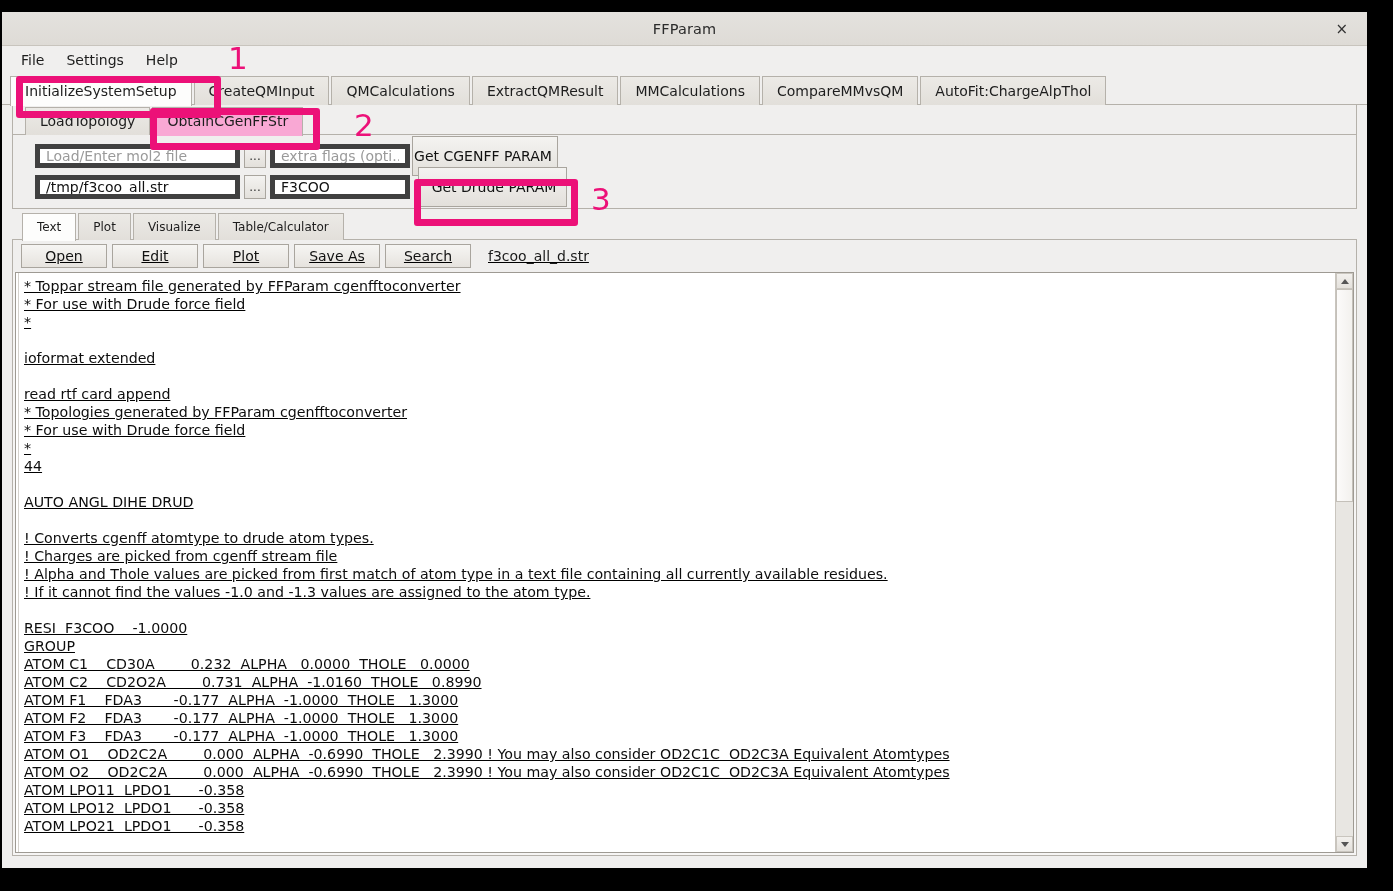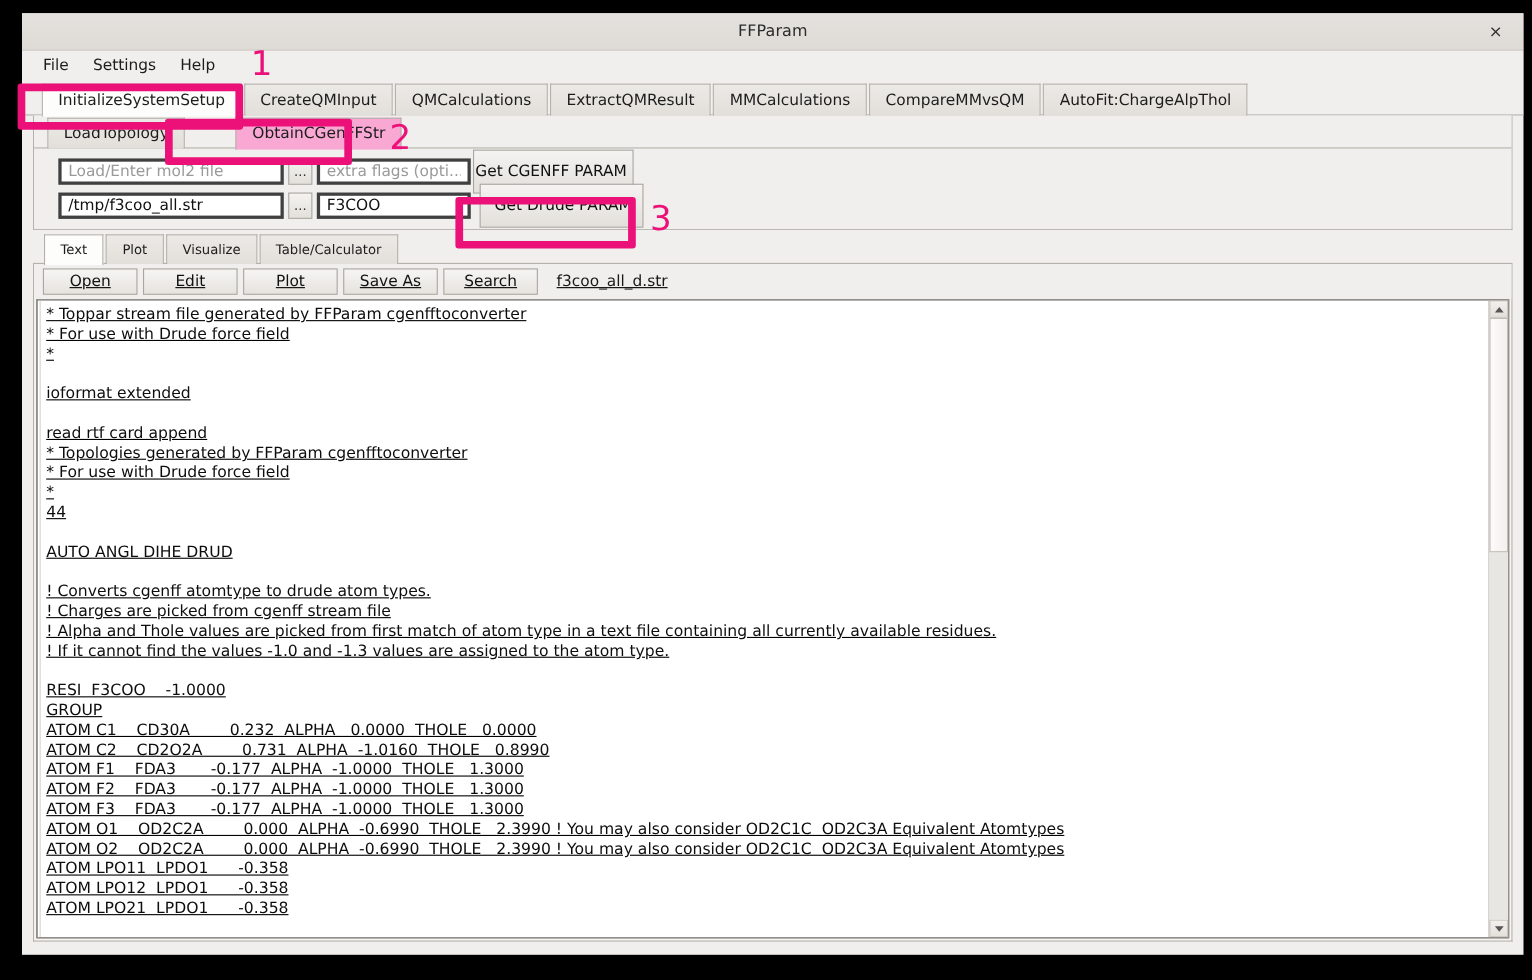--- a/index.html
+++ b/index.html
@@ -10,21 +10,21 @@
   body {
     width: 1393px;
     height: 891px;
     overflow: hidden;
     font-family: "DejaVu Sans", "Liberation Sans", sans-serif;
   }
 
   
   #window {
     position: absolute;
-    left: 20px;
+    left: 2px;
     top: 12px;
     width: 1365px;
     height: 856px;
     background: #f0efee;
     display: flex;
     flex-direction: column;
     overflow: hidden;
   }
 
   
@@ -72,21 +72,21 @@
     cursor: pointer;
     white-space: nowrap;
   }
 
   
   #maintabs {
     height: 31px;
     min-height: 31px;
     display: flex;
     align-items: flex-end;
-    padding-left: 18px;
+    padding-left: 8px;
     background: #f0efee;
     position: relative;
   }
   #maintabs::after {
     content: "";
     position: absolute;
     left: 0; right: 0; bottom: 0;
     height: 1px;
     background: #b5b1aa;
   }
@@ -120,21 +120,20 @@
     margin: 0 10px;
     padding: 0;
   }
   #subtabs {
     height: 30px;
     display: flex;
     align-items: flex-end;
     padding-left: 12px;
     position: relative;
     background: #f0efee;
-    gap: 44px;
   }
   #subtabs::after {
     content: "";
     position: absolute;
     left: 0; right: 0; bottom: 0;
     height: 1px;
     background: #b5b1aa;
   }
   .stab {
     font-size: 14px;
@@ -168,21 +167,21 @@
     align-items: center;
     height: 26px;
     margin-bottom: 5px;
     padding-left: 22px;
   }
   .prow:last-child { margin-bottom: 0; }
 
   .tinput {
     height: 24px;
     box-sizing: border-box;
-    border: 3px solid #404040;
+    border: 5px solid #404040;
     background: #ffffff;
     font-size: 14px;
     font-family: "DejaVu Sans", "Liberation Sans", sans-serif;
     color: #111;
     padding: 0 6px;
     outline: none;
   }
   .tinput::placeholder { color: #9a9a9a; }
   .w-path { width: 205px; }
   .w-flags { width: 140px; }
@@ -316,21 +315,21 @@
     white-space: nowrap;
   }
 
   
   #text-area-wrap {
     flex: 1;
     display: flex;
     min-height: 0;
     margin: 0 2px 2px 2px;
     border: 1px solid #9e9a93;
-    background: #404040;
+    background: #7f1d1d;
     overflow: hidden;
   }
   #text-content {
     flex: 1;
     overflow: hidden;
     padding: 4px 0 0 8px;
     background: #ffffff;
     position: relative;
   }
   #text-content::before {

